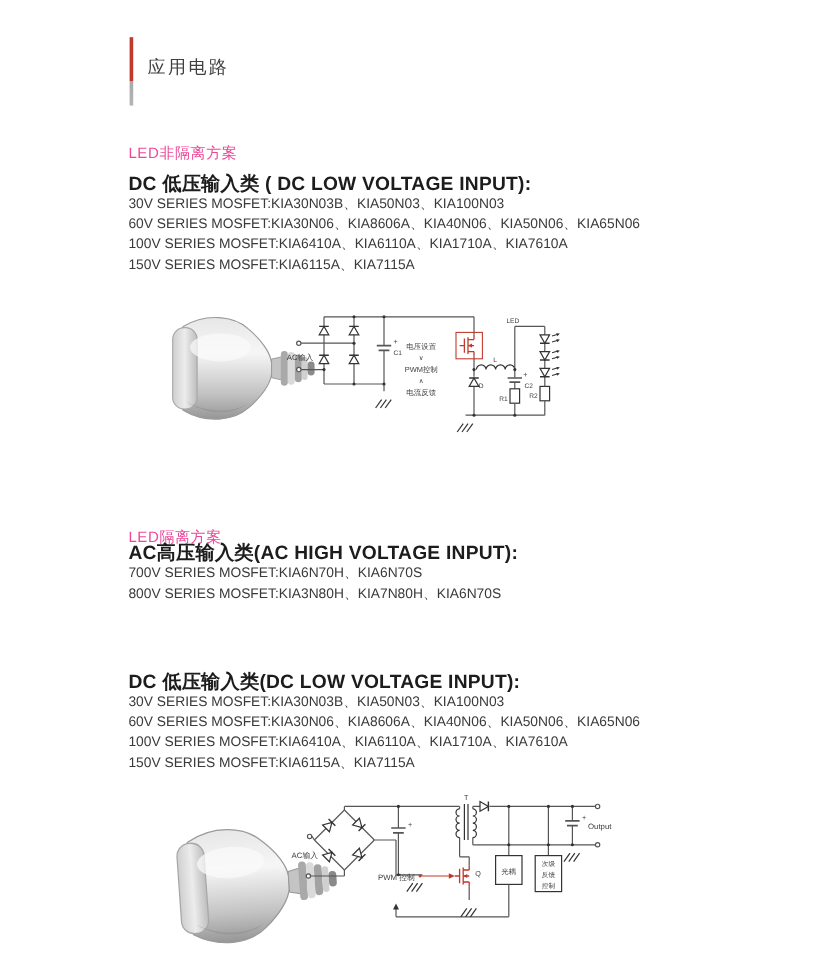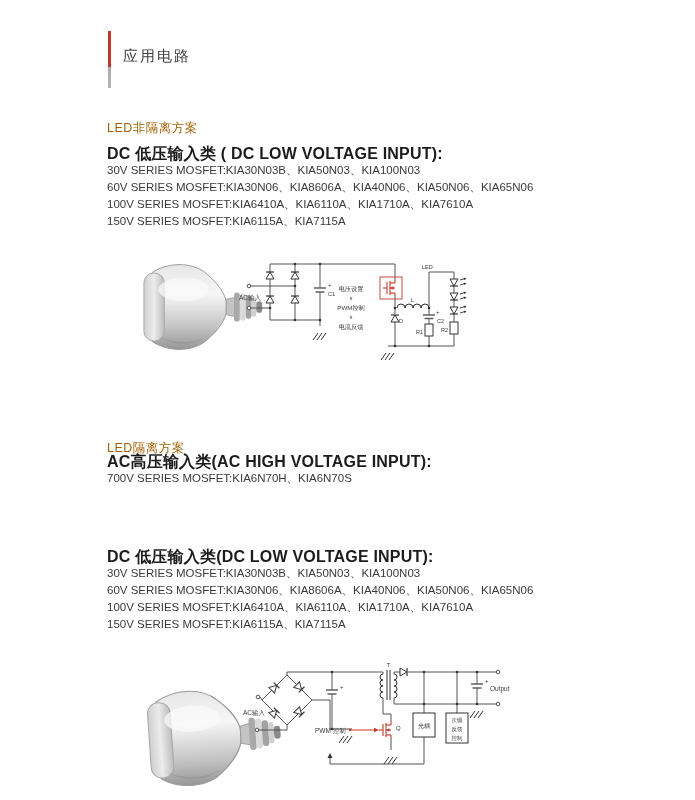--- a/index.html
+++ b/index.html
@@ -7,28 +7,28 @@
     position:relative;width:615px;height:800px;background:#ffffff;overflow:hidden;
     font-family:"Liberation Sans","DejaVu Sans",sans-serif;color:#3b3b3b;
   }
   .accent-bar{
     position:absolute;left:108px;top:31px;width:3px;height:57px;
     background:linear-gradient(to bottom,#c0392b 0%,#c0392b 64%,#a9a9a9 64%,#b5b5b5 100%);
   }
   .page-title{
     position:absolute;left:123px;top:47px;font-size:15px;letter-spacing:2px;color:#3f3f3f;
   }
-  .section-title{position:absolute;font-size:12.5px;color:#a16207;letter-spacing:0.5px;}
+  .section-title{position:absolute;font-size:12.5px;color:#ec4899;letter-spacing:0.5px;}
   .sec1-title{left:107px;top:120px;}
   .sec2-title{left:107px;top:440px;}
   .text-block{position:absolute;left:107px;font-size:11.5px;line-height:17px;color:#3a3a3a;}
   .text-block .hd{font-weight:bold;font-size:16px;color:#1c1c1c;letter-spacing:0.2px;}
   .blk1{top:145px;}
   .blk2{top:453px;}
-  .blk3{top:548px;}
+  .blk3{top:560px;}
   .bulb1{position:absolute;left:141px;top:257px;width:126px;height:100px;}
   .bulb2{position:absolute;left:146px;top:681px;width:140px;height:111px;transform:rotate(-4deg);}
   .ckt1{position:absolute;left:238px;top:250px;width:250px;height:150px;}
   .ckt2{position:absolute;left:240px;top:652px;width:280px;height:148px;}
   svg text{font-family:"Liberation Sans","DejaVu Sans",sans-serif;fill:#3b3b3b;}
   .hidden-defs{position:absolute;width:0;height:0;overflow:hidden;}
 </style>
 </head>
 <body>
 
@@ -203,20 +203,21 @@
     <text x="185" y="84" font-size="5.5" text-anchor="end">R1</text>
     <text x="210" y="82" font-size="5.5" text-anchor="end">R2</text>
     <text x="161" y="73" font-size="5.5">D</text>
   </svg>
 
   <div class="section-title sec2-title">LED隔离方案</div>
 
   <div class="text-block blk2">
     <div class="hd">AC高压输入类(AC HIGH VOLTAGE INPUT):</div>
     <div>700V SERIES MOSFET:KIA6N70H、KIA6N70S</div>
+    <div>800V SERIES MOSFET:KIA3N80H、KIA7N80H、KIA6N70S</div>
   </div>
 
   <div class="text-block blk3">
     <div class="hd">DC 低压输入类(DC LOW VOLTAGE INPUT):</div>
     <div>30V SERIES MOSFET:KIA30N03B、KIA50N03、KIA100N03</div>
     <div>60V SERIES MOSFET:KIA30N06、KIA8606A、KIA40N06、KIA50N06、KIA65N06</div>
     <div>100V SERIES MOSFET:KIA6410A、KIA6110A、KIA1710A、KIA7610A</div>
     <div>150V SERIES MOSFET:KIA6115A、KIA7115A</div>
   </div>
 

